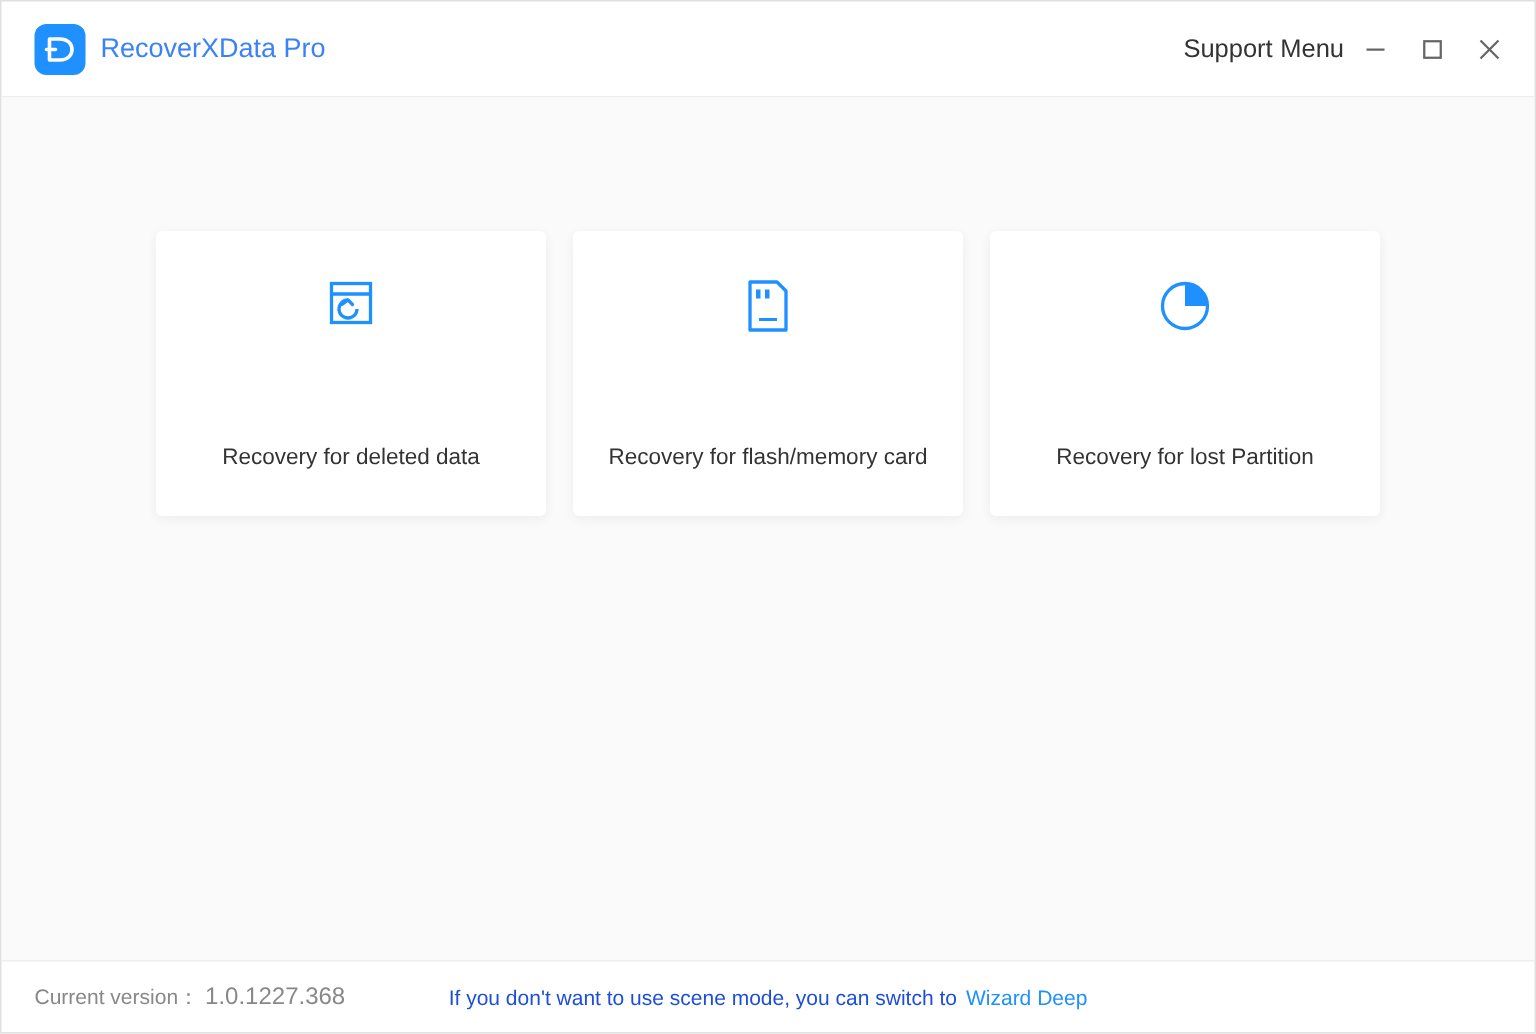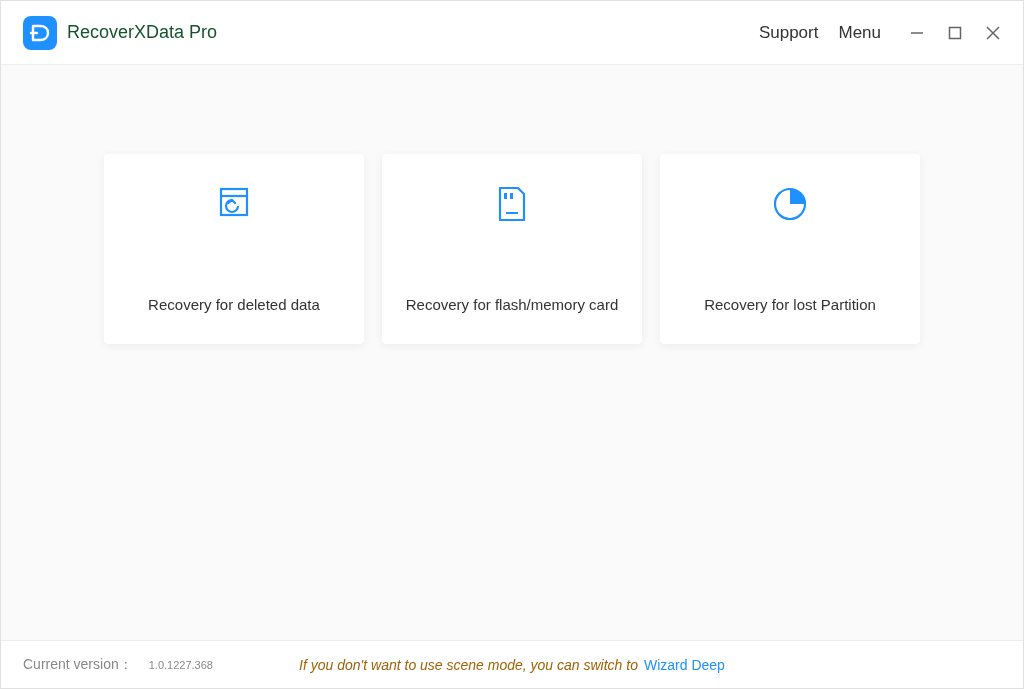--- a/index.html
+++ b/index.html
@@ -32,27 +32,27 @@
       width: 34px;
       height: 34px;
       background: #1E90FF;
       border-radius: 8px;
       display: flex;
       align-items: center;
       justify-content: center;
     }
     .app-title {
       font-size: 18px;
-      color: #14532d;
+      color: #3b82f6;
       font-weight: 400;
     }
     .titlebar-right {
       display: flex;
       align-items: center;
-      gap: 16px;
+      gap: 1px;
     }
     .text-btn {
       font-size: 17px;
       color: #333;
       cursor: pointer;
       padding: 4px 2px;
     }
     .window-controls {
       display: flex;
       align-items: center;
@@ -114,36 +114,35 @@
       display: flex;
       align-items: center;
       padding: 0 22px;
       position: relative;
     }
     .version-label {
       font-size: 14px;
       color: #888;
     }
     .version-value {
-      font-size: 11px;
+      font-size: 16px;
       color: #888;
-      margin-left: 16px;
+      margin-left: 4px;
     }
     .footer-center {
       position: absolute;
       left: 50%;
       transform: translateX(-50%);
       display: flex;
       align-items: center;
       gap: 6px;
     }
     .footer-text {
       font-size: 14px;
-      color: #a16207;
-      font-style: italic;
+      color: #1d4ed8;
     }
     .wizard-link {
       font-size: 14px;
       color: #1E90FF;
       cursor: pointer;
     }
   </style>
 </head>
 <body>
 

